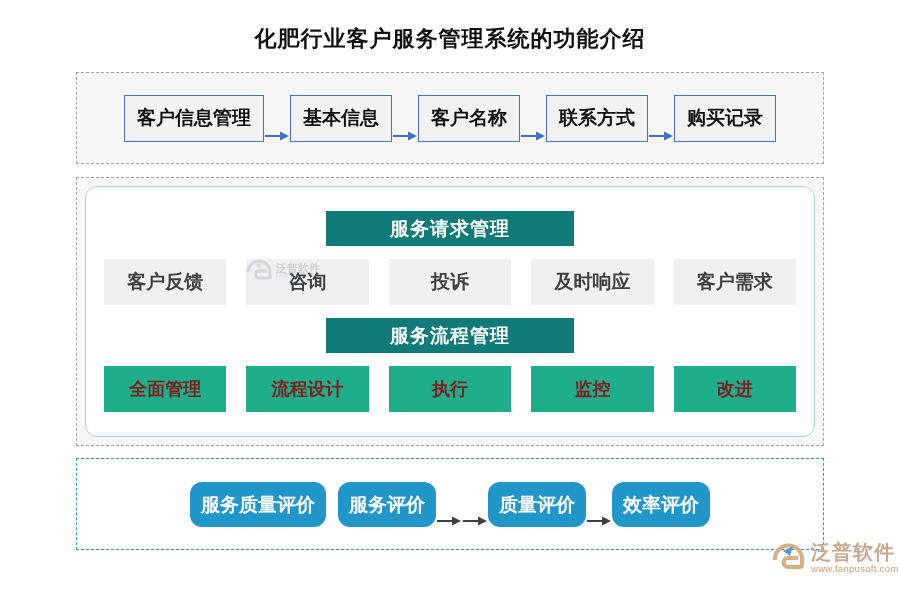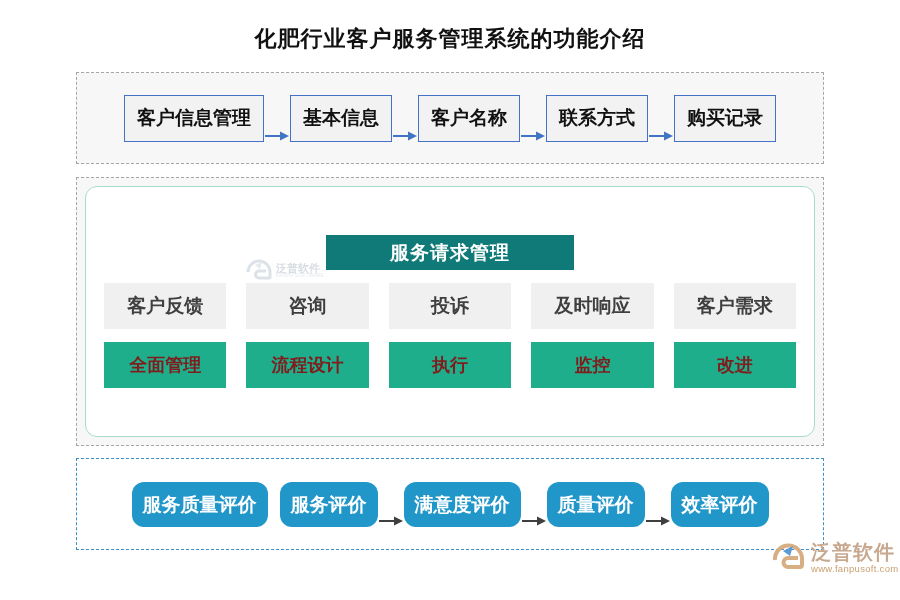--- a/index.html
+++ b/index.html
@@ -272,20 +272,21 @@
     <div class="group-header">服务请求管理</div>
 
     <div class="items-row">
       <div class="box-gray">客户反馈</div>
       <div class="box-gray">咨询</div>
       <div class="box-gray">投诉</div>
       <div class="box-gray">及时响应</div>
       <div class="box-gray">客户需求</div>
     </div>
 
+    <div class="group-header">服务流程管理</div>
 
     <div class="items-row">
       <div class="box-green">全面管理</div>
       <div class="box-green">流程设计</div>
       <div class="box-green">执行</div>
       <div class="box-green">监控</div>
       <div class="box-green">改进</div>
     </div>
   </div>
 </div>
@@ -308,21 +309,20 @@
 
     <div style="width:12px"></div>
 
     <div class="box-blue">服务评价</div>
 
     <svg class="arrow-dark" viewBox="0 0 26 12">
       <line x1="1" y1="6" x2="17" y2="6" stroke="#3f3f3f" stroke-width="2"></line>
       <polygon points="16,1.5 25,6 16,10.5" fill="#3f3f3f"></polygon>
     </svg>
 
-    <div class="box-blue">满意度评价</div>
 
     <svg class="arrow-dark" viewBox="0 0 26 12">
       <line x1="1" y1="6" x2="17" y2="6" stroke="#3f3f3f" stroke-width="2"></line>
       <polygon points="16,1.5 25,6 16,10.5" fill="#3f3f3f"></polygon>
     </svg>
 
     <div class="box-blue">质量评价</div>
 
     <svg class="arrow-dark" viewBox="0 0 26 12">
       <line x1="1" y1="6" x2="17" y2="6" stroke="#3f3f3f" stroke-width="2"></line>

